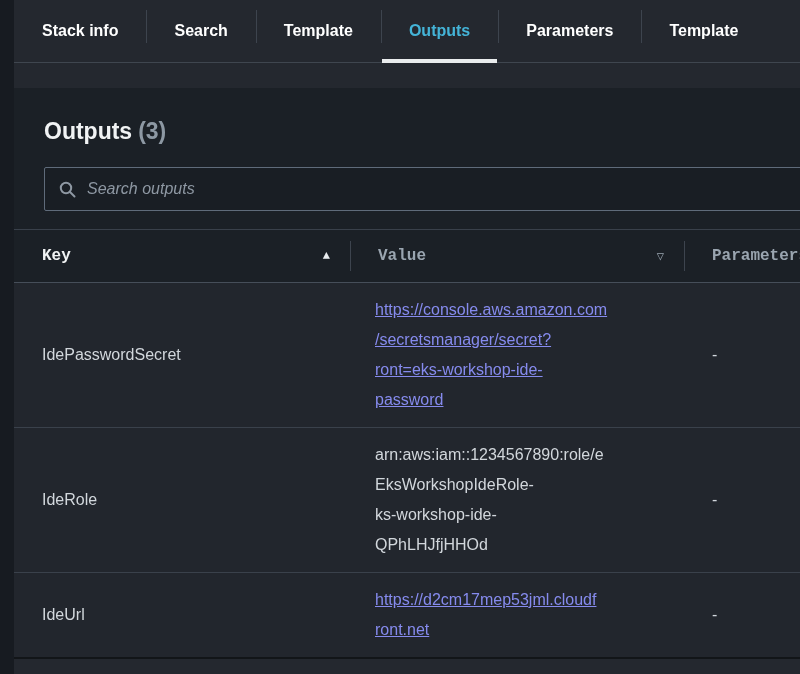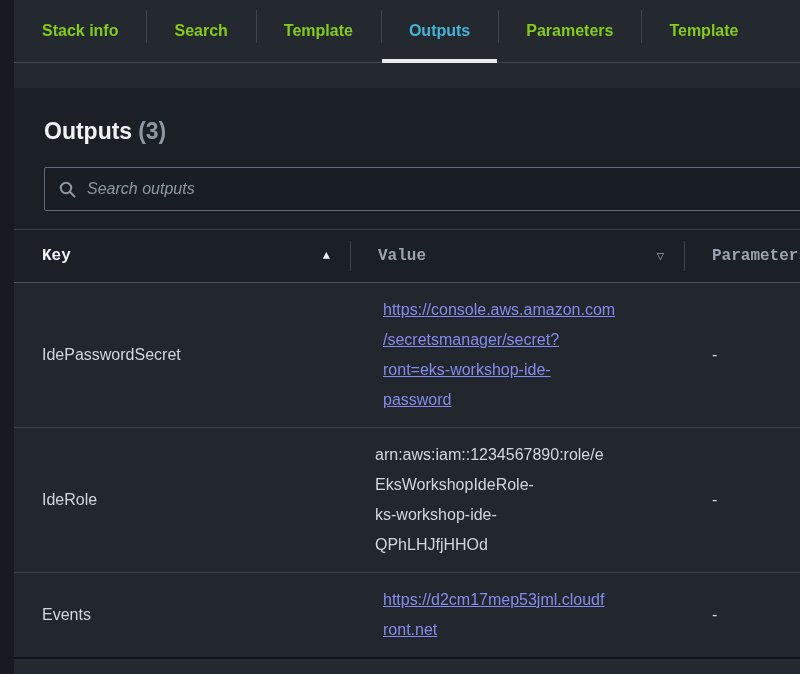--- a/index.html
+++ b/index.html
@@ -23,21 +23,21 @@
     border-bottom:1px solid #3f464f;
     align-items:stretch;
   }
   .tab {
     position:relative;
     display:flex;
     align-items:center;
     padding:0 28px;
     font-size:16px;
     font-weight:700;
-    color:#84cc16;
+    color:#ffffff;
     cursor:pointer;
     white-space:nowrap;
   }
   .tab + .tab::before {
     content:"";
     position:absolute;
     left:0; top:10px;
     height:33px; width:1px;
     background:#3d444e;
   }
@@ -131,21 +131,21 @@
   }
   .trow + .trow { border-top:1px solid #3a414b; }
   .td {
     font-size:16px;
     color:#d2d7dc;
     padding:12px 20px 12px 28px;
   }
   .td.val { padding-left:25px; line-height:30px; }
   .vline { line-height:30px; white-space:nowrap; }
   a.vlink { color:#868bee; text-decoration:underline; cursor:pointer; }
-  a.vlink .vline { color:#868bee;margin-left:8px; }
+  a.vlink .vline { color:#868bee; }
 </style>
 </head>
 <body>
 
 <div class="content">
 
   <nav class="tabs" id="tabs">
       <div class="tab">Stack info</div>
       <div class="tab">Search</div>
       <div class="tab">Template</div>
@@ -191,20 +191,20 @@
           <div class="td col-key">IdeRole</div>
           <div class="td val col-value">
             <div class="vline">arn:aws:iam::1234567890:role/e</div>
             <div class="vline">EksWorkshopIdeRole-</div>
             <div class="vline">ks-workshop-ide-</div>
             <div class="vline">QPhLHJfjHHOd</div>
           </div>
           <div class="td col-desc">-</div>
         </div>
         <div class="trow">
-          <div class="td col-key">Events</div>
+          <div class="td col-key">IdeUrl</div>
           <div class="td val col-value"><a class="vlink" href="#"><div class="vline">https://d2cm17mep53jml.cloudf</div><div class="vline">ront.net</div></a></div>
           <div class="td col-desc">-</div>
         </div>
       </div>
   </section>
 
 </div>
 
 </body></html>

